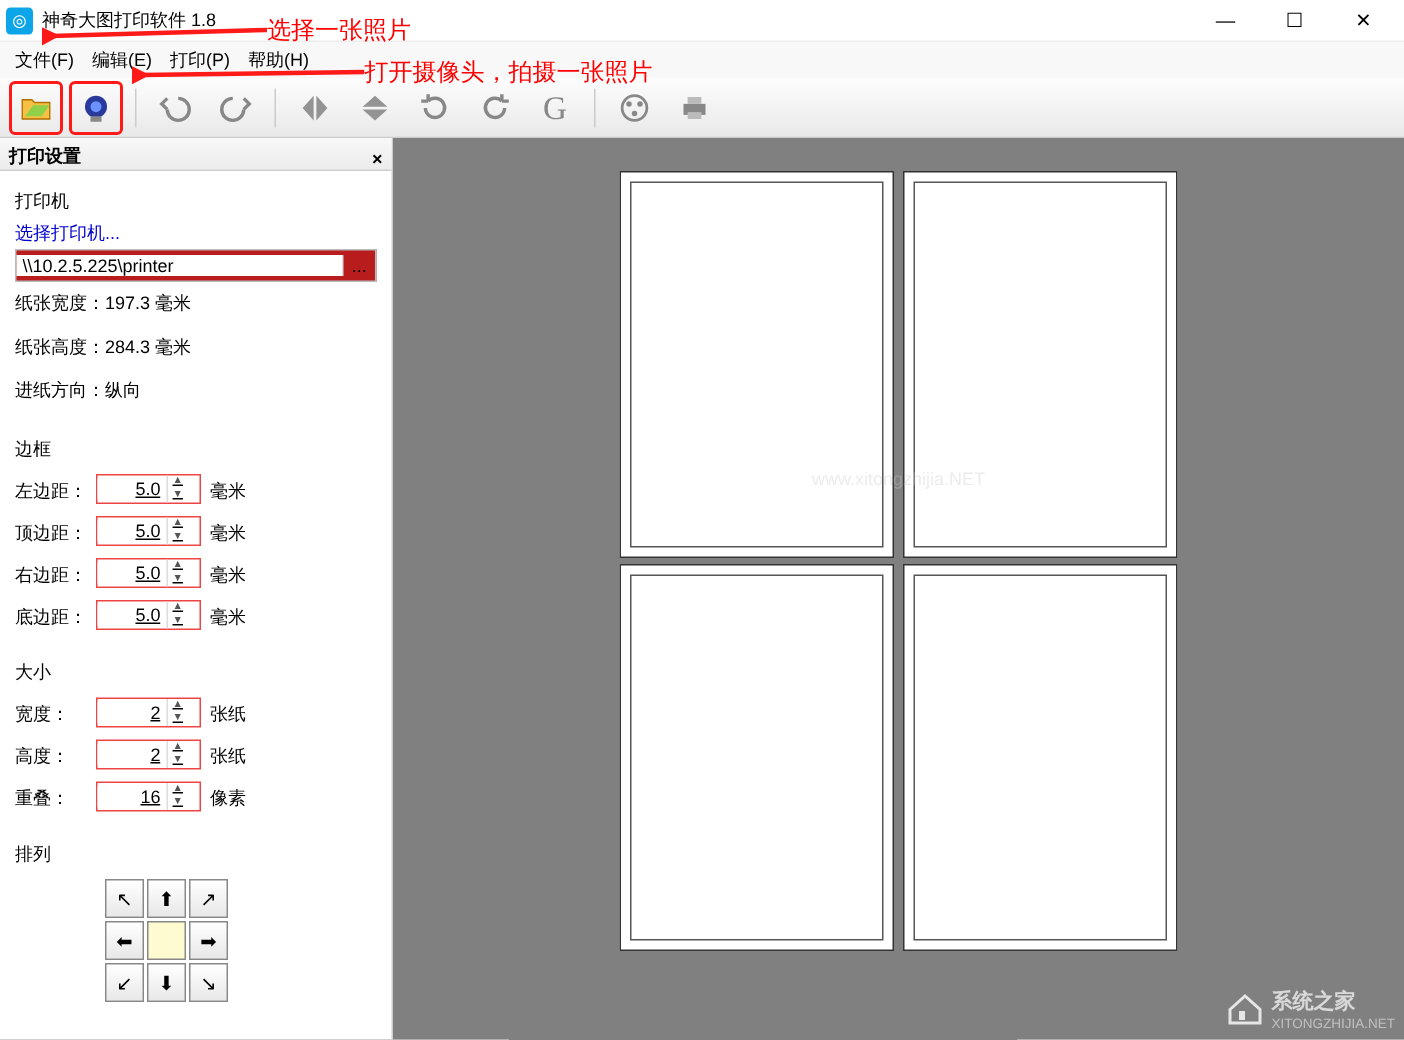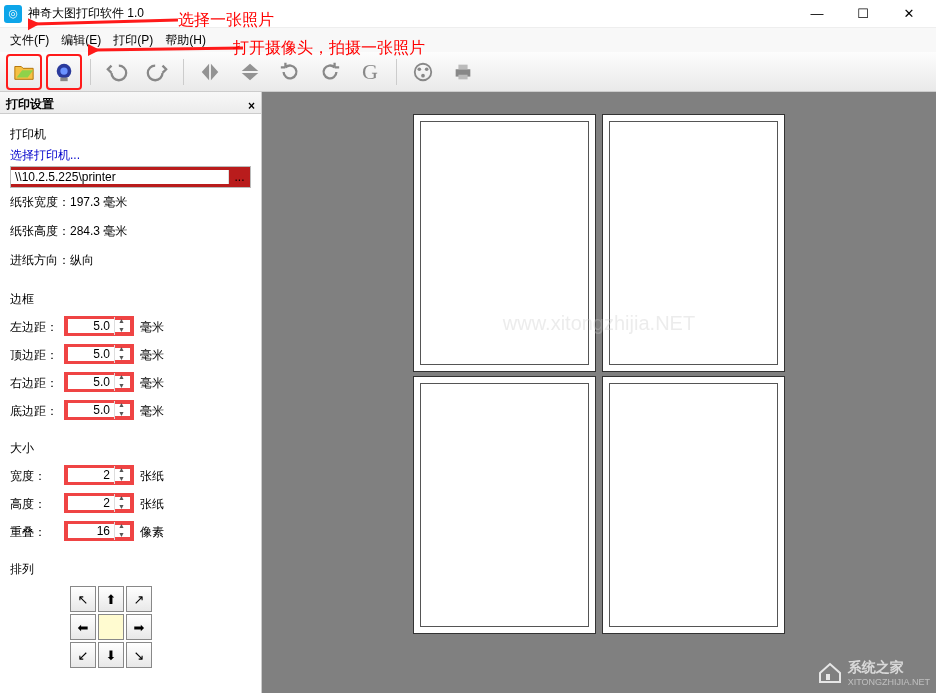--- a/index.html
+++ b/index.html
@@ -27,46 +27,46 @@
 .panel-body { padding: 6px 10px; overflow-y: auto; }
 .section-title { font-weight: normal; padding: 6px 0 4px; }
 .link { color: #0000cc; cursor: pointer; }
 .printer-row { display: flex; align-items: center; border: 1px solid #bbb; background: #b91c1c; height: 22px; margin-top: 2px; }
 .printer-row input { border: none; flex: 1; padding: 0 4px; font-size: 12px; outline: none; }
 .printer-row .dots { width: 22px; text-align: center; cursor: pointer; border-left: 1px solid #ddd; }
 .info-line { padding: 6px 0; }
 .row { display: flex; align-items: flex-end; padding: 4px 0; }
 .row .lbl { width: 54px; }
 .row .unit { margin-left: 6px; }
-.spin { display: flex; align-items: center; border: 4px solid #ef4444; background: #fff; height: 20px; width: 70px; }
+.spin { display: flex; align-items: center; border: 1px solid #ef4444; background: #fff; height: 20px; width: 70px; text-decoration: underline; }
 .spin input { border: none; width: 46px; text-align: right; padding: 0 4px; font-size: 12px; outline: none; }
 .spin .sp { display: flex; flex-direction: column; width: 14px; border-left: 1px solid #ddd; }
 .spin .sp div { height: 9px; font-size: 7px; line-height: 7px; text-align: center; cursor: pointer; color: #555; }
 .arrange { display: grid; grid-template-columns: repeat(3,26px); grid-template-rows: repeat(3,26px); gap: 2px; margin: 4px 0 10px 60px; }
 .arr-btn { border: 1px solid #888; background: linear-gradient(#fff,#e8e8e8); display: flex; align-items: center; justify-content: center; font-size: 13px; cursor: pointer; }
 .arr-btn.center { background: #fffbd0; }
 
 .canvas { flex: 1; background: #808080; position: relative; display: flex; flex-wrap: wrap; align-content: flex-start; justify-content: center; padding: 22px 0; gap: 4px; }
 .page { width: 183px; height: 258px; background: #fff; border: 1px solid #333; position: relative; }
 .page::after { content: ""; position: absolute; inset: 6px; border: 1px solid #555; }
-.wm { position: absolute; top: 220px; left: 0; width: 100%; text-align: center; color: rgba(200,200,200,.35); font-size: 20px; pointer-events:none;}
+.wm { position: absolute; top: 220px; left: 0; width: 100%; text-align: center; color: rgba(200,200,200,.35); font-size: 12px; pointer-events:none;}
 .wm2 { position: absolute; right: 6px; bottom: 6px; color: rgba(255,255,255,.7); font-size: 14px; display:flex; align-items:flex-start; gap:4px;}
 .wm2 .sub { font-size:9px; opacity:.7; display:block;}
 
 
 .anno { position: absolute; color: #ff0000; font-size: 16px; font-weight: normal; z-index: 50; }
 svg.arrow { position: absolute; z-index: 49; pointer-events: none; }
 
 </style>
 </head>
 <body>
 
 <div class="titlebar">
   <div class="icon-app">◎</div>
-  <div class="title">神奇大图打印软件 1.0</div>
+  <div class="title">神奇大图打印软件 1.8</div>
   <div class="win-btns">
     <div class="win-btn">—</div>
     <div class="win-btn">☐</div>
     <div class="win-btn close">✕</div>
   </div>
 </div>
 
 <div class="menubar">
   <span class="menu-item">文件(F)</span>
   <span class="menu-item">编辑(E)</span>
@@ -133,21 +133,21 @@
   <div class="tool-btn">
       <svg width="22" height="22" viewBox="0 0 24 24">
         <rect x="4" y="9" width="16" height="8" fill="#888"></rect>
         <rect x="7" y="4" width="10" height="5" fill="#bbb"></rect>
         <rect x="7" y="15" width="10" height="5" fill="#bbb"></rect>
       </svg>
     </div>
 </div>
 
 <div class="anno" style="top:10px; left:178px;">选择一张照片</div>
-<div class="anno" style="top:38px; left:233px;">打开摄像头，拍摄一张照片</div>
+<div class="anno" style="top:38px; left:243px;">打开摄像头，拍摄一张照片</div>
 <svg class="arrow" style="top:12px;left:28px;" width="150" height="20">
     <defs>
       <marker id="ah1" markerWidth="8" markerHeight="8" refX="2" refY="4" orient="auto">
         <path d="M8 0L0 4l8 4z" fill="#ff1a1a"></path>
       </marker>
     </defs>
     <line x1="150" y1="8" x2="6" y2="12" stroke="#ff1a1a" stroke-width="3" marker-end="url(#ah1)"></line>
   </svg>
 <svg class="arrow" style="top:40px;left:88px;" width="155" height="20">
     <defs>

